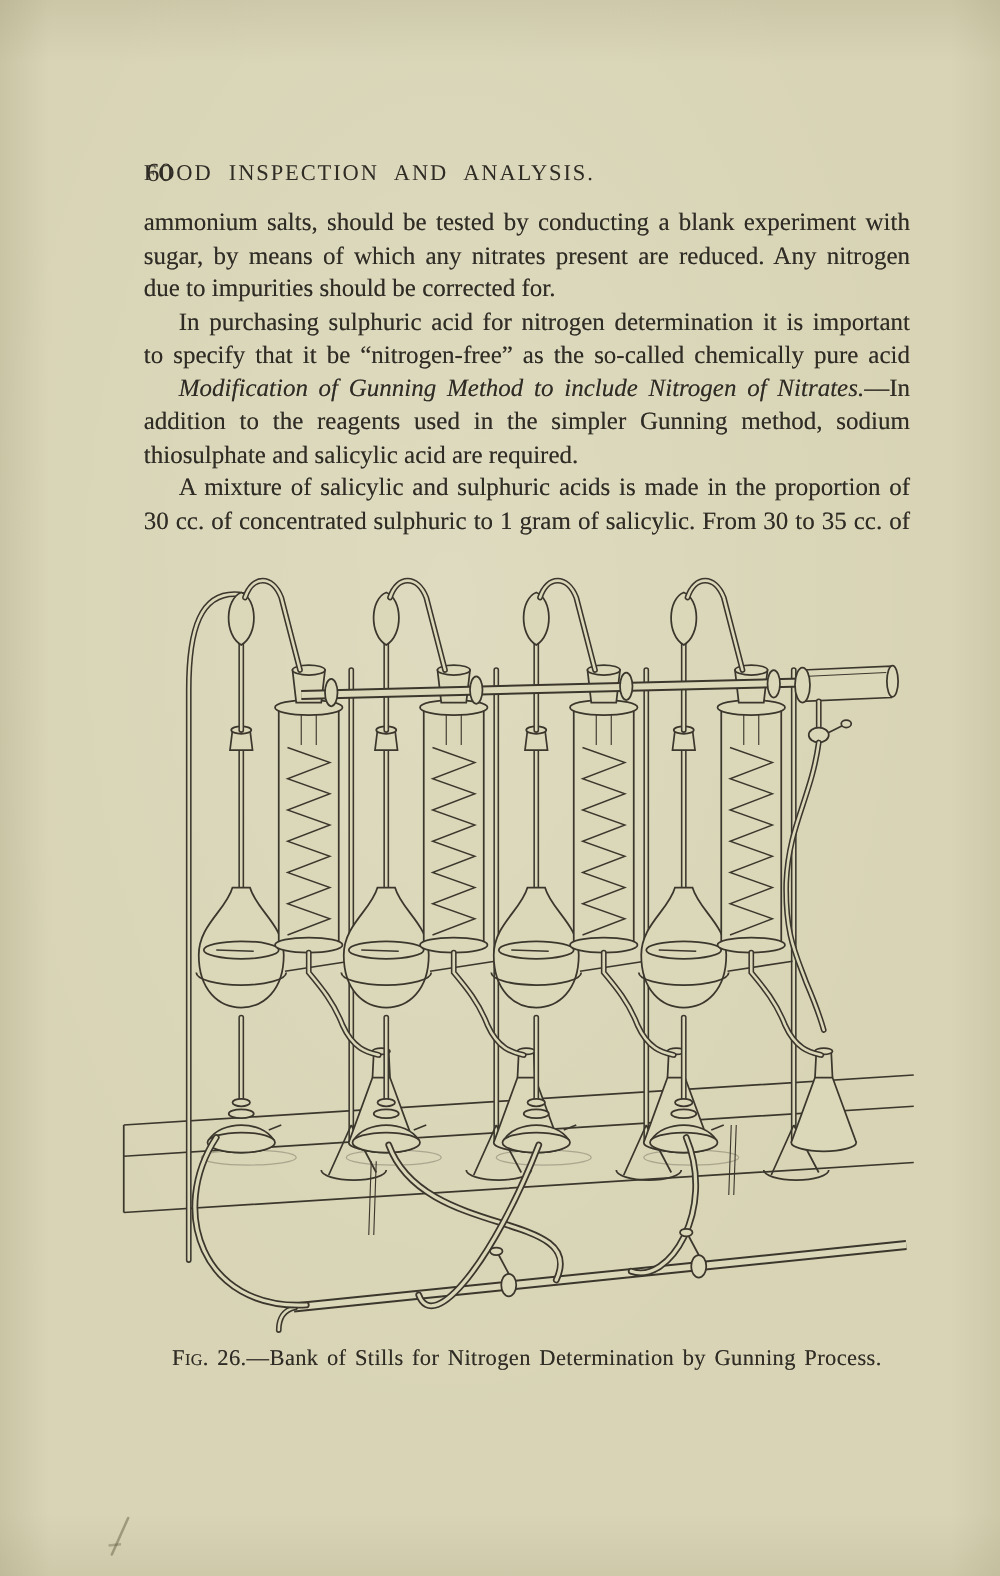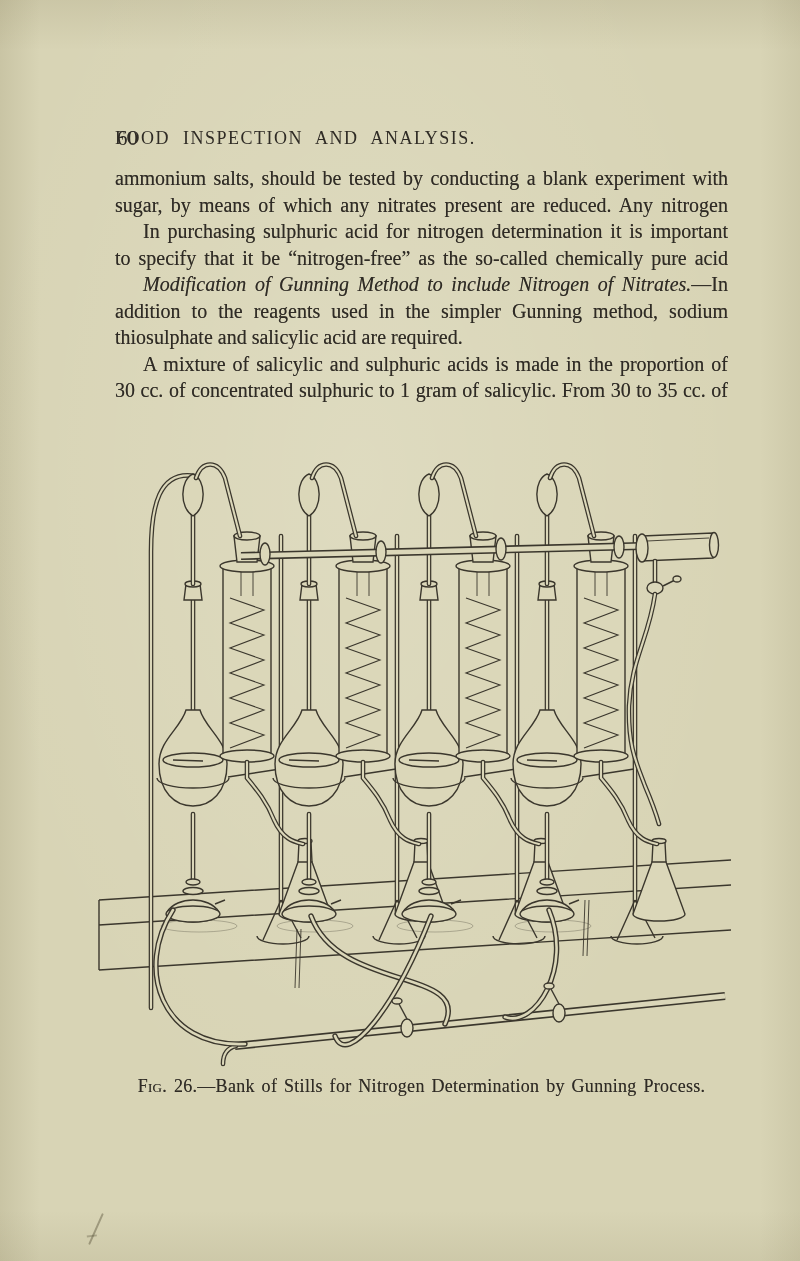--- a/index.html
+++ b/index.html
@@ -51,20 +51,21 @@
 <body>
 
 <div class="header">
   <span class="pagenum">60</span>
   <span class="runtitle">FOOD INSPECTION AND ANALYSIS.</span>
 </div>
 
 <div class="bodytext">
   <span class="line jl">ammonium salts, should be tested by conducting a blank experiment with</span>
   <span class="line jl">sugar, by means of which any nitrates present are reduced.  Any nitrogen</span>
+  <span class="line">due to impurities should be corrected for.</span>
   <span class="line jl indent">In purchasing sulphuric acid for nitrogen determination it is important</span>
   <span class="line jl">to specify that it be “nitrogen-free” as the so-called chemically pure acid</span>
   <span class="line jl indent"><i>Modification of Gunning Method to include Nitrogen of Nitrates.</i><span>—In</span></span>
   <span class="line jl">addition to the reagents used in the simpler Gunning method, sodium</span>
   <span class="line">thiosulphate and salicylic acid are required.</span>
   <span class="line jl indent">A mixture of salicylic and sulphuric acids is made in the proportion of</span>
   <span class="line jl">30 cc. of concentrated sulphuric to 1 gram of salicylic.  From 30 to 35 cc. of</span>
 </div>
 
 <div class="figwrap">

